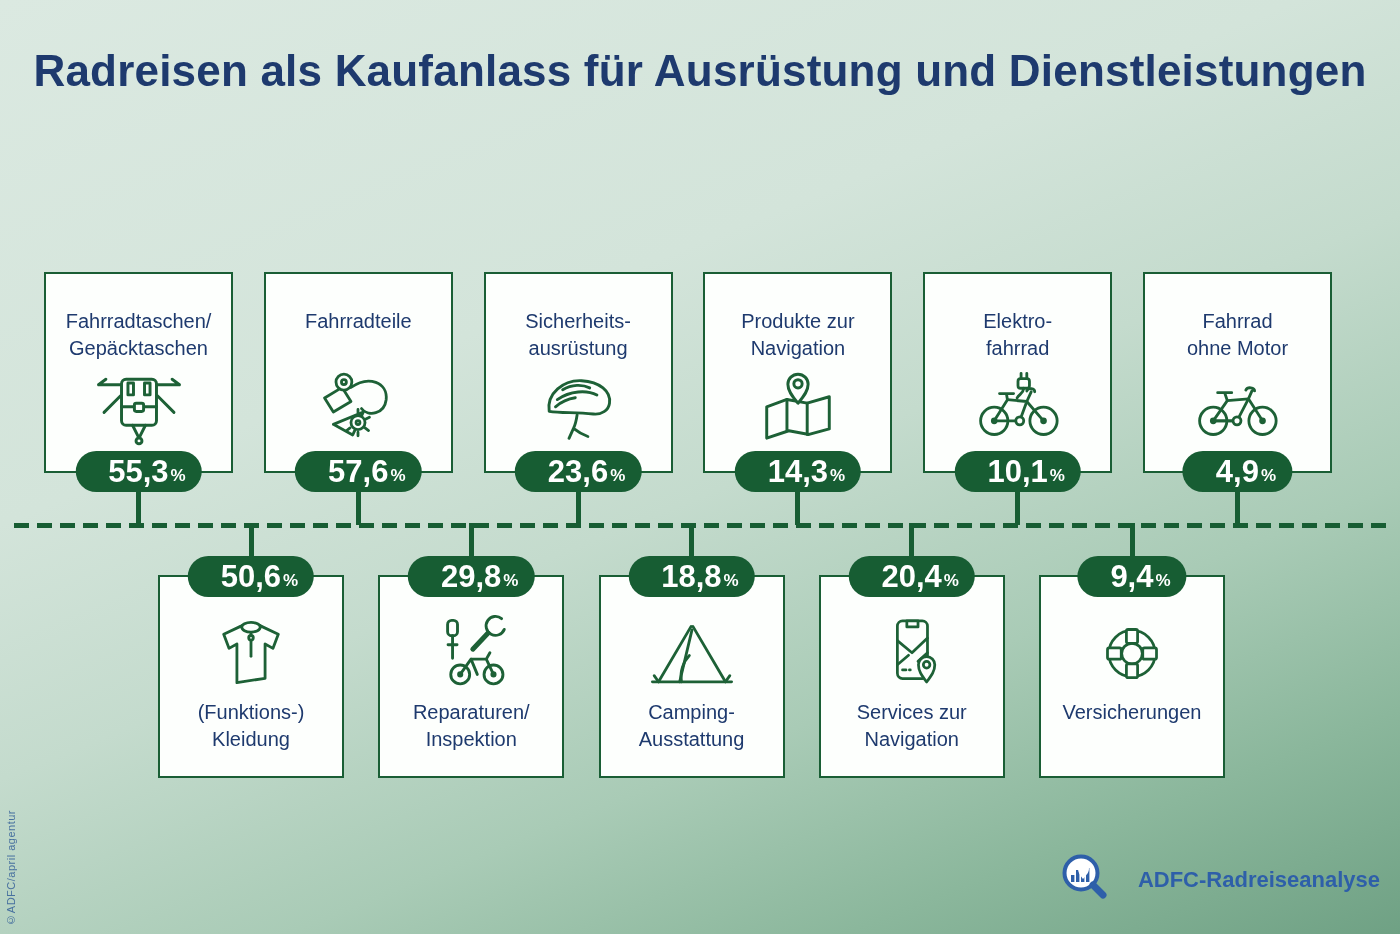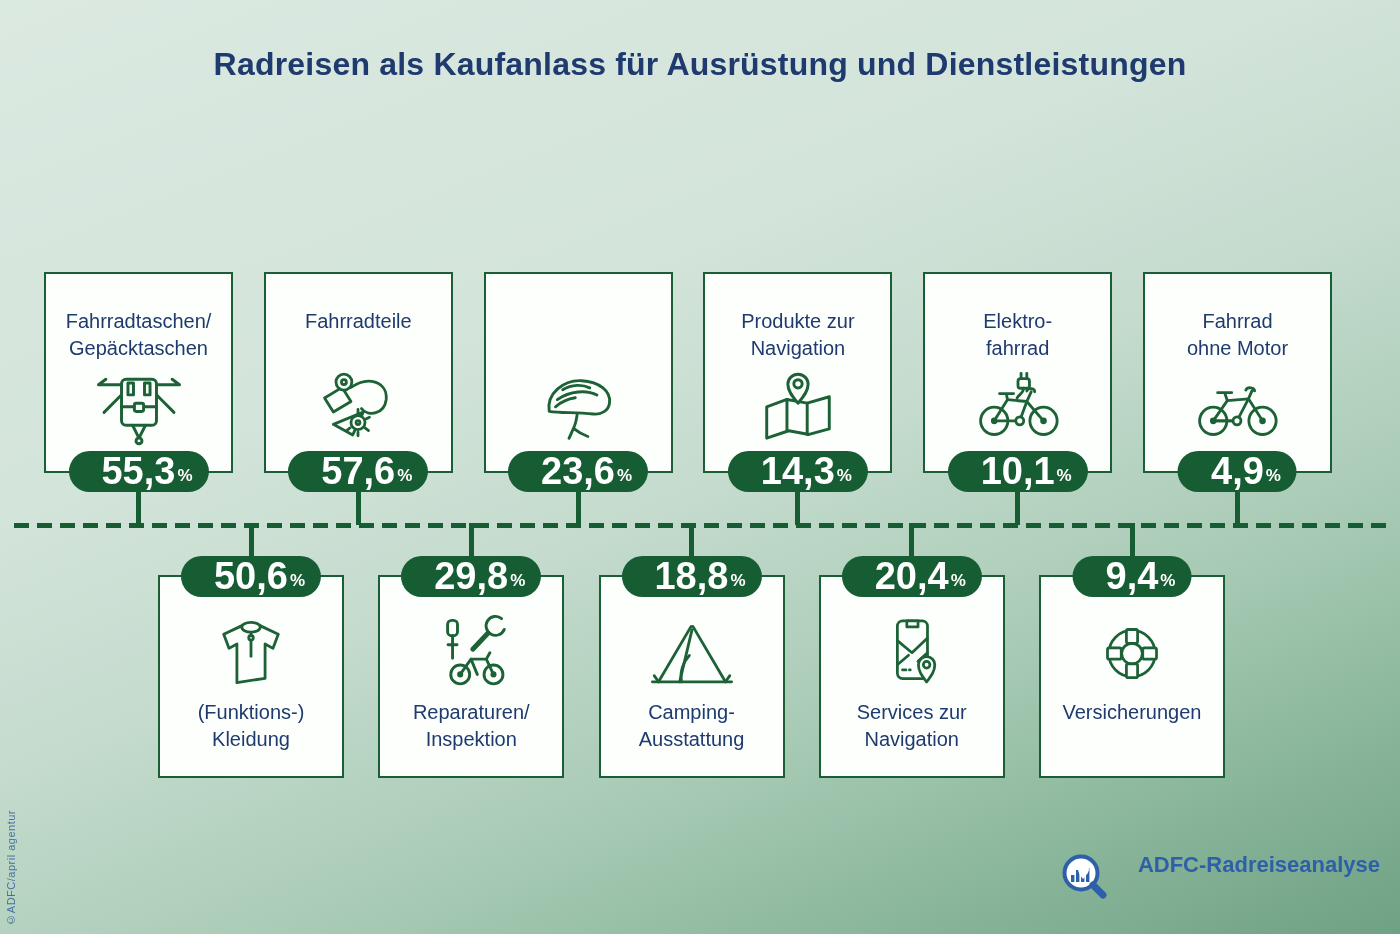--- a/index.html
+++ b/index.html
@@ -1,50 +1,50 @@
 <!DOCTYPE html>
 <html><head>
 <meta charset="utf-8">
 <style>
   html,body{margin:0;padding:0;}
   body{font-family:"Liberation Sans", sans-serif;}
   .stage{position:relative;width:1400px;height:934px;overflow:hidden;
     background:linear-gradient(158deg,#dbe9e1 0%,#d3e4da 35%,#c4dbcd 52%,#a9cbb6 70%,#8bb79c 85%,#6fa184 100%);}
   .title{position:absolute;top:46px;left:0;width:100%;text-align:center;
-    font-size:32px;font-weight:600;color:#1e3a6e;letter-spacing:.2px;}
+    font-size:44px;font-weight:600;color:#1e3a6e;letter-spacing:.2px;}
   .subtitle{position:absolute;top:112px;left:0;width:100%;text-align:center;
     font-size:21px;font-weight:500;color:#1e3a6e;line-height:30px;}
   .row{position:absolute;display:flex;justify-content:space-between;}
   .row.top{left:44px;top:272px;width:1288px;}
   .row.bottom{left:158px;top:575px;width:1067px;}
   .card{position:relative;background:#fdfffd;border:2px solid #1a5e35;box-sizing:border-box;}
   .row.top .card{width:189px;height:201px;}
   .row.bottom .card{width:186px;height:203px;}
   .label{position:absolute;left:4px;right:4px;text-align:center;color:#1e3a6e;
     font-size:20px;line-height:27px;font-weight:500;}
   .row.top .label{top:24px;height:56px;margin-top:10px;}
   .row.bottom .label{top:122px;height:58px;}
   .iconwrap{position:absolute;left:0;right:0;display:flex;justify-content:center;align-items:center;}
   .row.top .iconwrap{top:84px;height:94px;}
   .row.bottom .iconwrap{top:28px;height:92px;}
   .badge{position:absolute;left:50%;transform:translateX(-50%);z-index:3;
     background:#175d33;color:#ffffff;height:41px;border-radius:21px;padding:0 16px;
     display:flex;align-items:center;white-space:nowrap;}
   .row.top .badge{bottom:-21px;}
   .row.bottom .badge{top:-21px;}
-  .badge .num{font-size:38px;font-weight:600;line-height:41px;margin-left:17px;}
+  .badge .num{font-size:31px;font-weight:600;line-height:41px;margin-left:17px;}
   .badge .unit{font-size:17px;font-weight:600;margin-left:2px;transform:translateY(4px);}
   .stem{position:absolute;left:calc(50% - 2.5px);width:5px;background:#175d33;z-index:1;}
   .row.top .stem{top:calc(100% + 19px);height:35px;}
   .row.bottom .stem{bottom:calc(100% + 19px);height:35px;}
   .dashline{position:absolute;top:523px;left:14px;right:14px;height:5px;
     background:repeating-linear-gradient(90deg,#175d33 0 15px,transparent 15px 23px);}
   .credit{position:absolute;left:5px;bottom:8px;color:#48719f;font-size:11px;
     letter-spacing:.5px;writing-mode:vertical-rl;transform:rotate(180deg);}
-  .brand{position:absolute;right:20px;bottom:26px;display:flex;gap:26px;}
+  .brand{position:absolute;right:20px;bottom:26px;display:flex;align-items:center;gap:26px;}
   .brand .brand-text{color:#2e5fa9;font-size:22px;font-weight:700;}
   svg.icon{display:block;}
 </style>
 </head>
 <body>
 
 <div class="stage">
 
   <div class="title">Radreisen als Kaufanlass für Ausrüstung und Dienstleistungen</div>
 
@@ -95,20 +95,24 @@
         </svg>
       </div>
       <div class="badge">
         <span class="num">57,6</span>
         <span class="unit">%</span>
       </div>
       <div class="stem"></div>
     </div>
 
     <div class="card">
+      <div class="label">
+        <div>Sicherheits-</div>
+        <div>ausrüstung</div>
+      </div>
       <div class="iconwrap">
         <svg class="icon" width="94" height="90" viewBox="0 0 100 100" fill="none" stroke="#1d6136" stroke-width="3.2" stroke-linecap="round" stroke-linejoin="round">
           <path d="M18 57 C15 37 34 22 54 23 C74 24 87 35 85 48 C84 56 76 61 67 60 C46 58 31 59 18 57 Z" fill="#fdfffd"></path>
           <path d="M33 33 C43 27 55 27 63 31"></path>
           <path d="M27 44 C41 34 60 33 71 39"></path>
           <path d="M25 52 C32 46 40 43 47 42"></path>
           <path d="M49 61 C48 68 47 72 45 76 M45 76 L40 87 M45 76 C50 80 55 83 61 85"></path>
         </svg>
       </div>
       <div class="badge">

